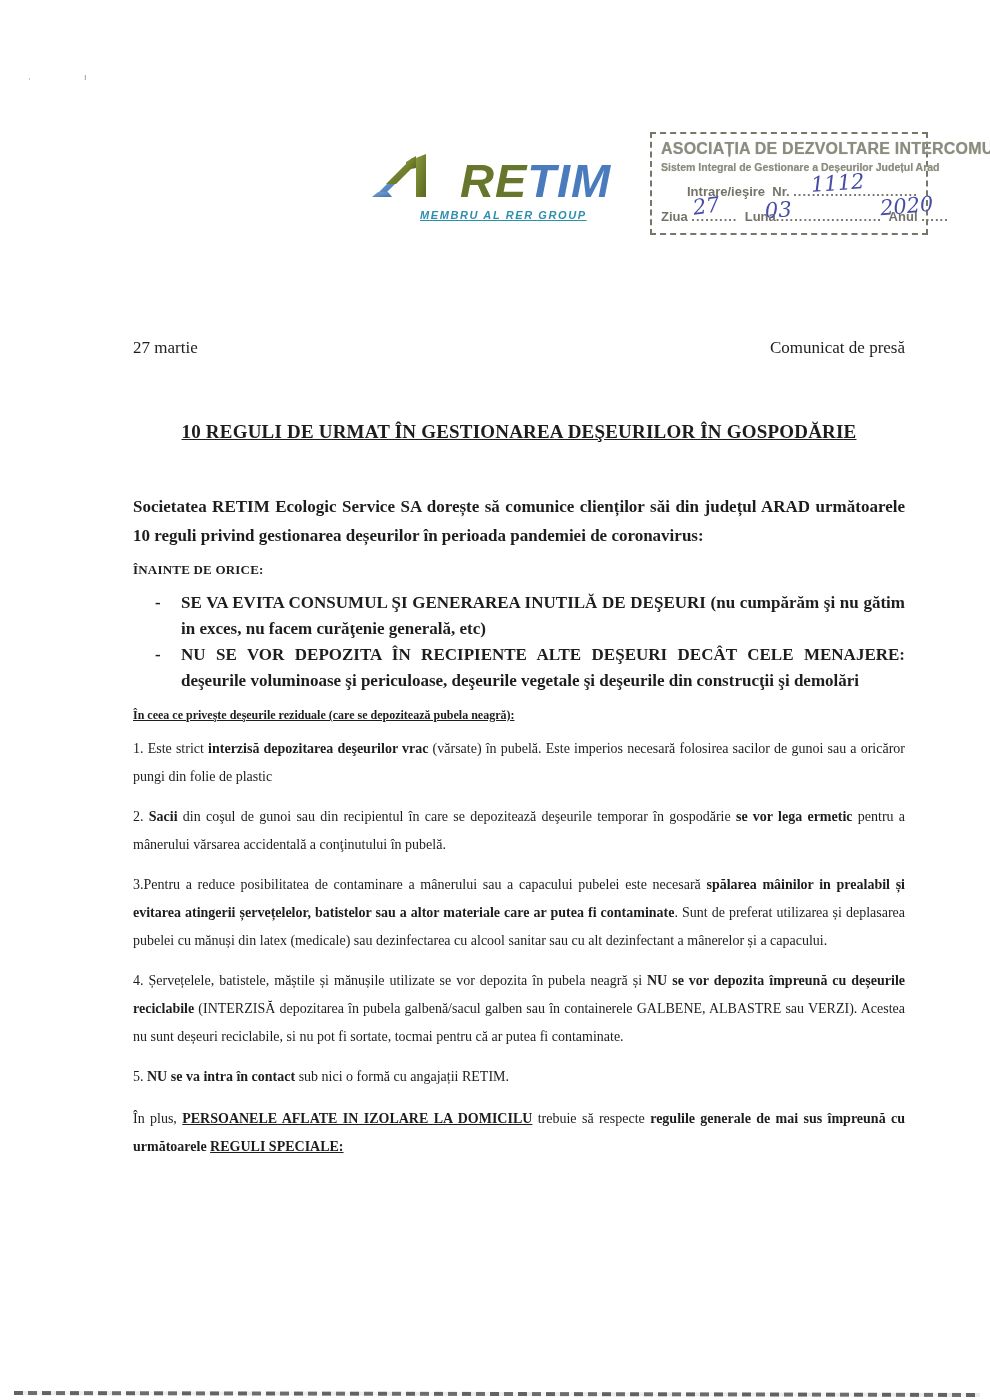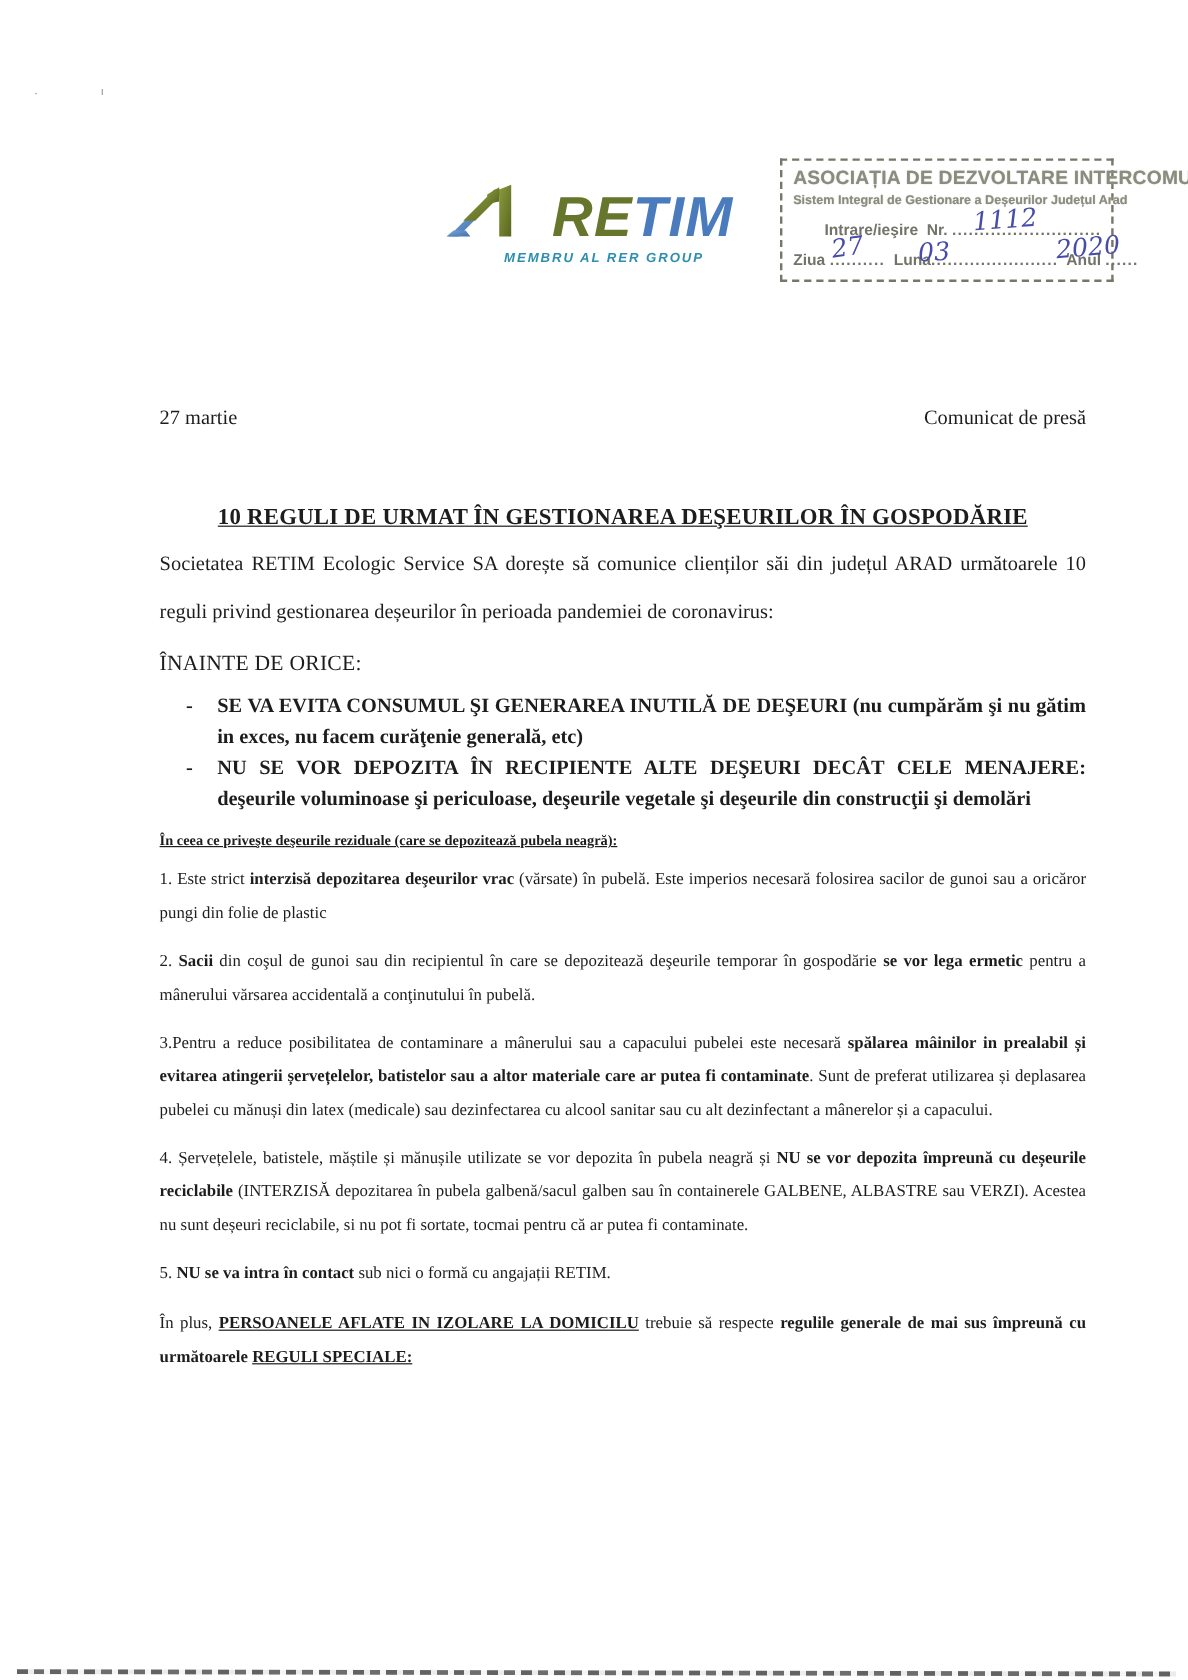--- a/index.html
+++ b/index.html
@@ -22,21 +22,21 @@
   .logo-row{display:flex;align-items:flex-end;gap:4px;}
   .logo-mark{width:66px;height:54px;}
   .logo-text{
     font-family:"Liberation Sans",sans-serif;font-style:italic;font-weight:bold;
     font-size:47px;line-height:.95;letter-spacing:1px;white-space:nowrap;margin-left:24px;
   }
   .re{color:#66762c;}
   .tim{color:#4a7cbd;}
   .logo-tagline{
     font-family:"Liberation Sans",sans-serif;font-style:italic;font-weight:bold;
-    font-size:11px;color:#2c8fae;letter-spacing:1.6px;margin:5px 0 0 54px;white-space:nowrap;
+    font-size:11px;color:#2c8fae;letter-spacing:1.6px;margin:5px 0 0 54px;white-space:nowrap;text-decoration:underline;
   }
   
   .stamp{
     position:absolute;left:650px;top:132px;width:256px;
     border:2px dashed #76766a;padding:6px 9px 9px;
     font-family:"Liberation Sans",sans-serif;color:#7e7e72;
   }
   .st-l1{font-size:16px;font-weight:bold;letter-spacing:.2px;color:#8b8b7f;text-shadow:0 0 1px #b5b5aa;white-space:nowrap;}
   .st-l2{font-size:10.5px;font-weight:bold;margin-top:3px;color:#8b8b7f;text-shadow:0 0 1px #b5b5aa;white-space:nowrap;}
   .st-row{position:relative;font-size:13px;font-weight:bold;color:#73736a;white-space:nowrap;text-align:center;}
@@ -50,22 +50,22 @@
   .hand-nr{left:150px;top:-11px;transform:rotate(-4deg);}
   .hand-day{left:32px;top:-13px;transform:rotate(-8deg);}
   .hand-month{left:104px;top:-9px;transform:rotate(-3deg);}
   .hand-year{right:-16px;top:-13px;transform:rotate(-5deg);}
   
   .content{position:absolute;left:133px;top:0;width:772px;}
   .date-row{margin-top:338px;display:flex;justify-content:space-between;font-size:17px;}
   .title{margin-top:56px;text-align:center;font-weight:bold;font-size:19px;line-height:36px;}
   .title-line{text-decoration:underline;letter-spacing:.2px;}
   p{margin:0;}
-  .intro{text-align:justify;font-size:17px;line-height:40px;}
-  .h-before{margin-top:12px;font-weight:normal;font-size:18px;letter-spacing:.2px;}
+  .intro{margin-top:42px;text-align:justify;font-size:17px;line-height:29px;font-weight:bold;}
+  .h-before{margin-top:12px;font-weight:bold;font-size:13px;letter-spacing:.2px;}
   .bullets{margin-top:12px;}
   .bullet{display:flex;font-weight:bold;font-size:17px;line-height:26px;}
   .bullet .marker{flex:none;width:26px;padding-left:22px;box-sizing:content-box;}
   .bullet .bullet-text{flex:1;text-align:justify;}
   .h-residual{margin-top:14px;font-weight:bold;font-size:12px;text-decoration:underline;}
   .para{margin-top:12px;text-align:justify;font-size:14px;line-height:28px;}
   .closing{margin-top:14px;}
   .b{font-weight:bold;}
   .u{text-decoration:underline;}
 </style>

